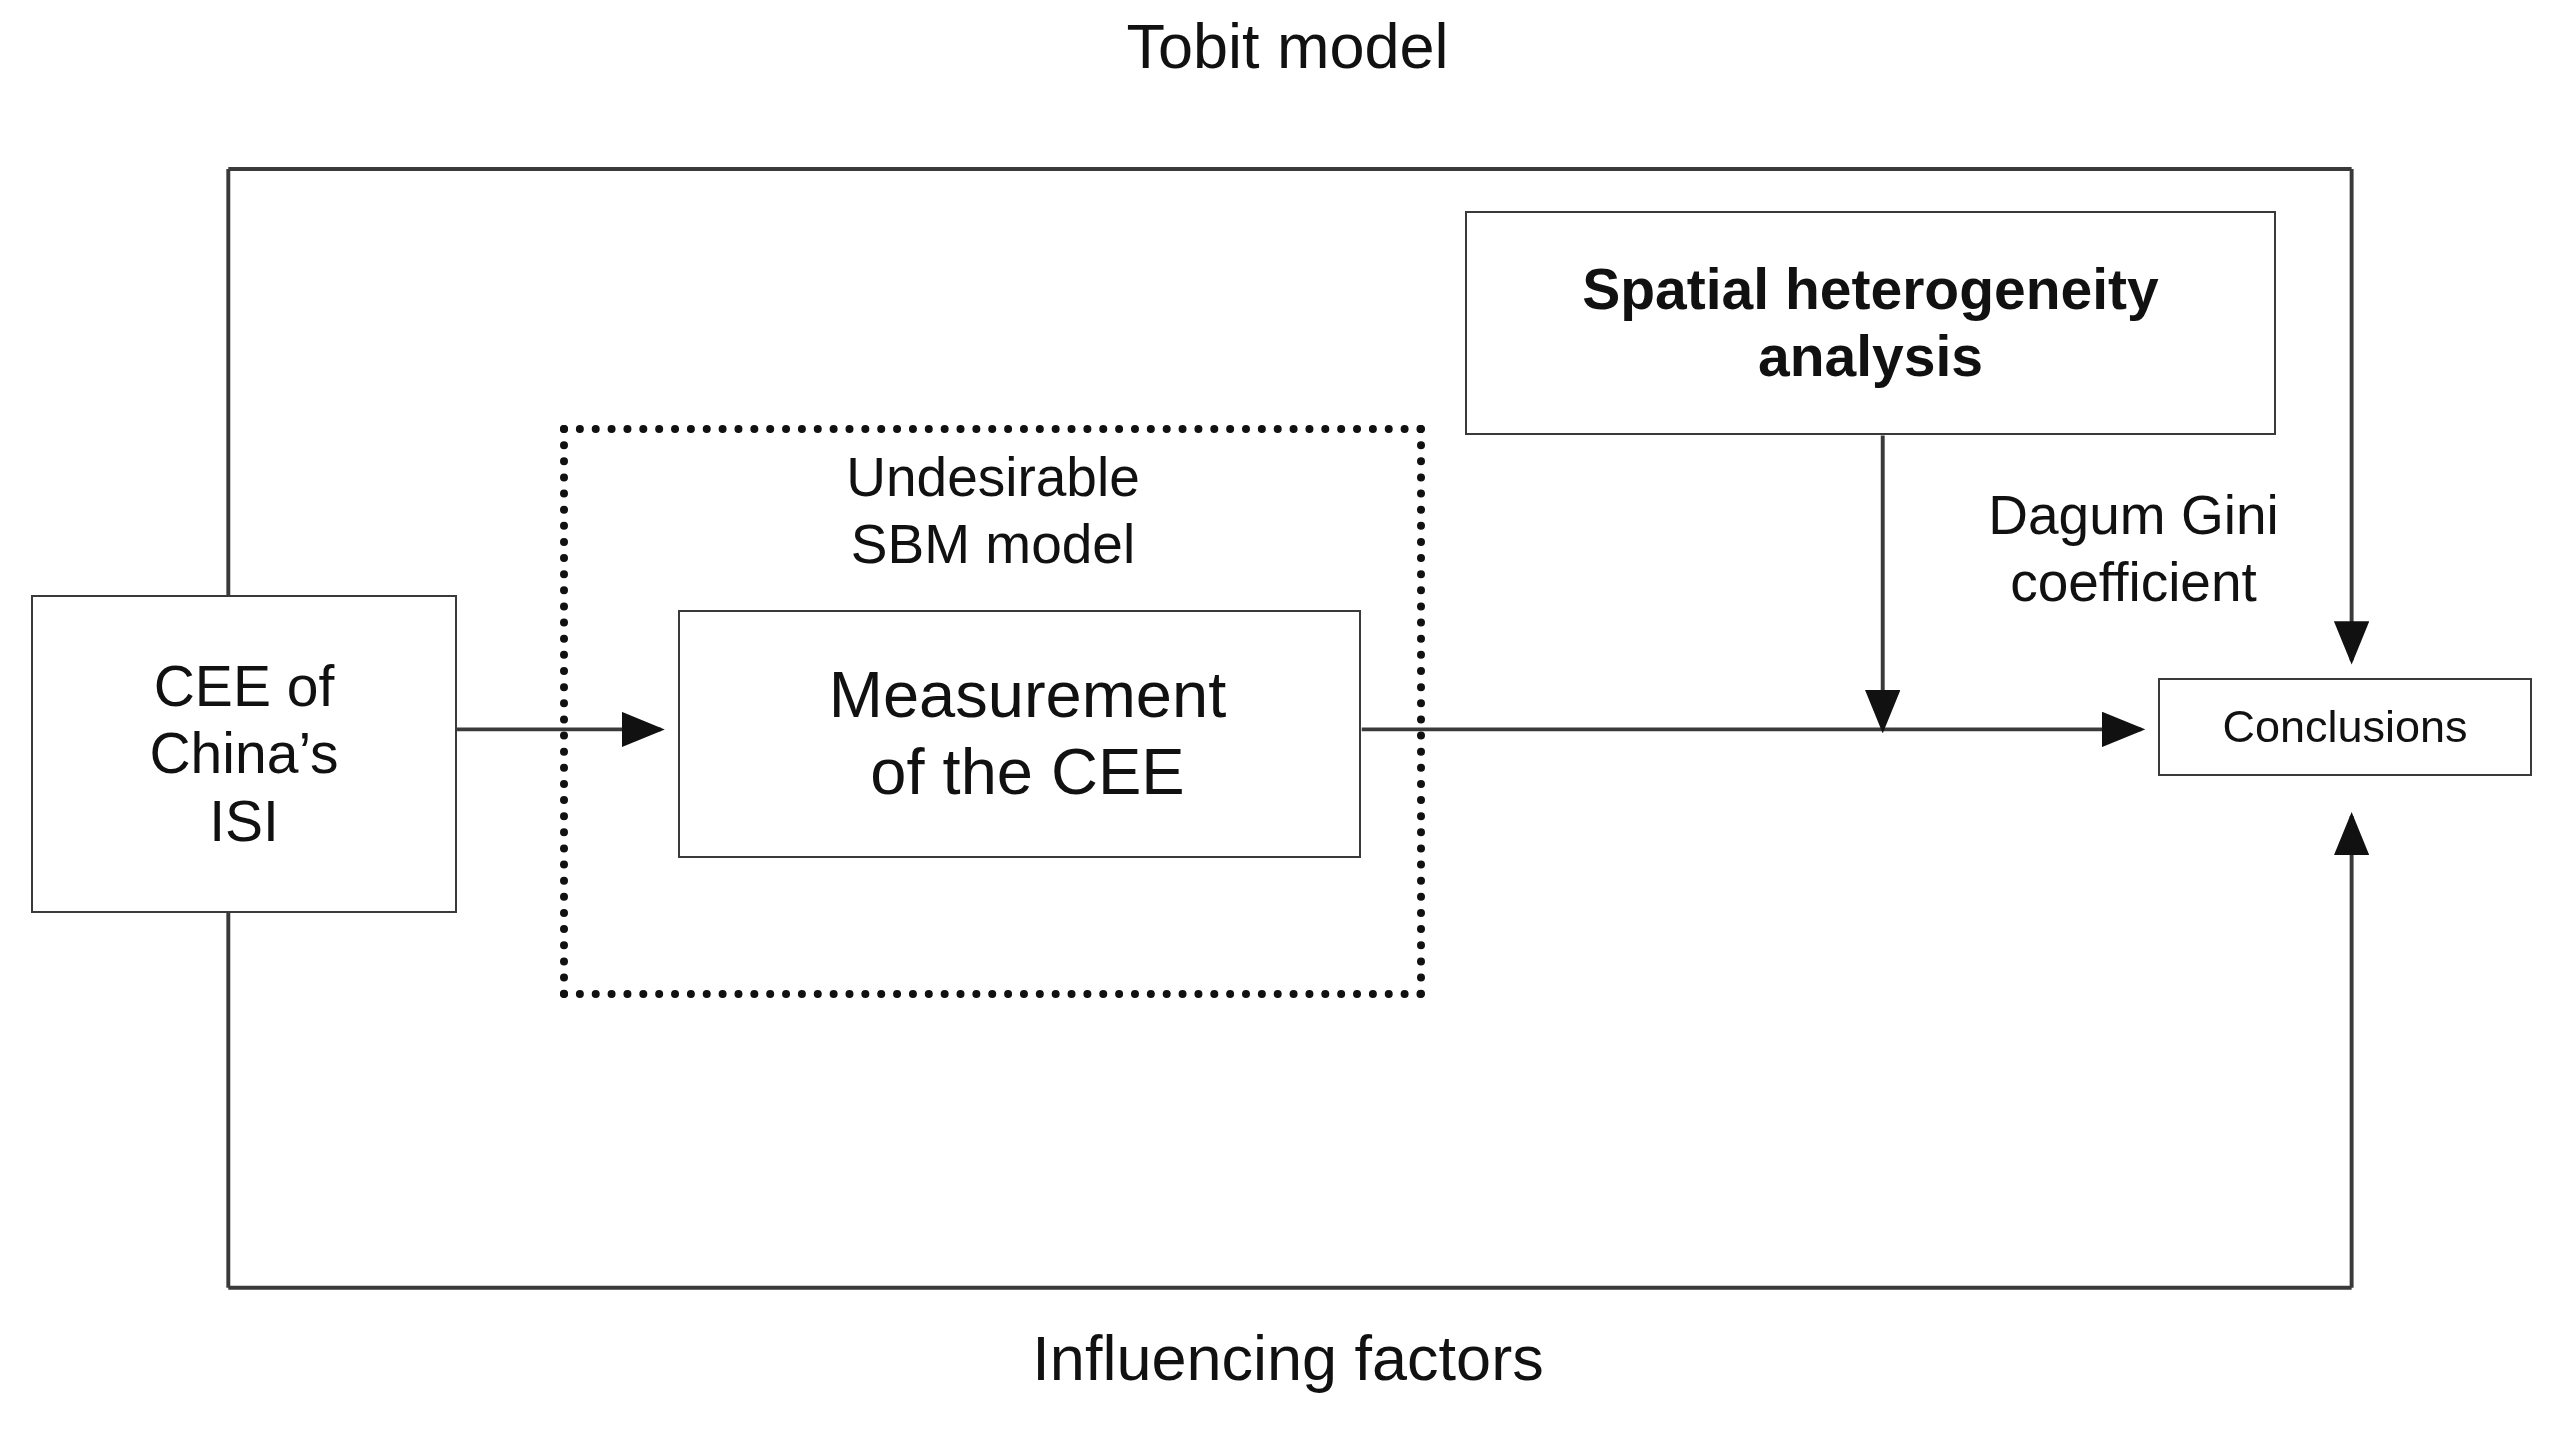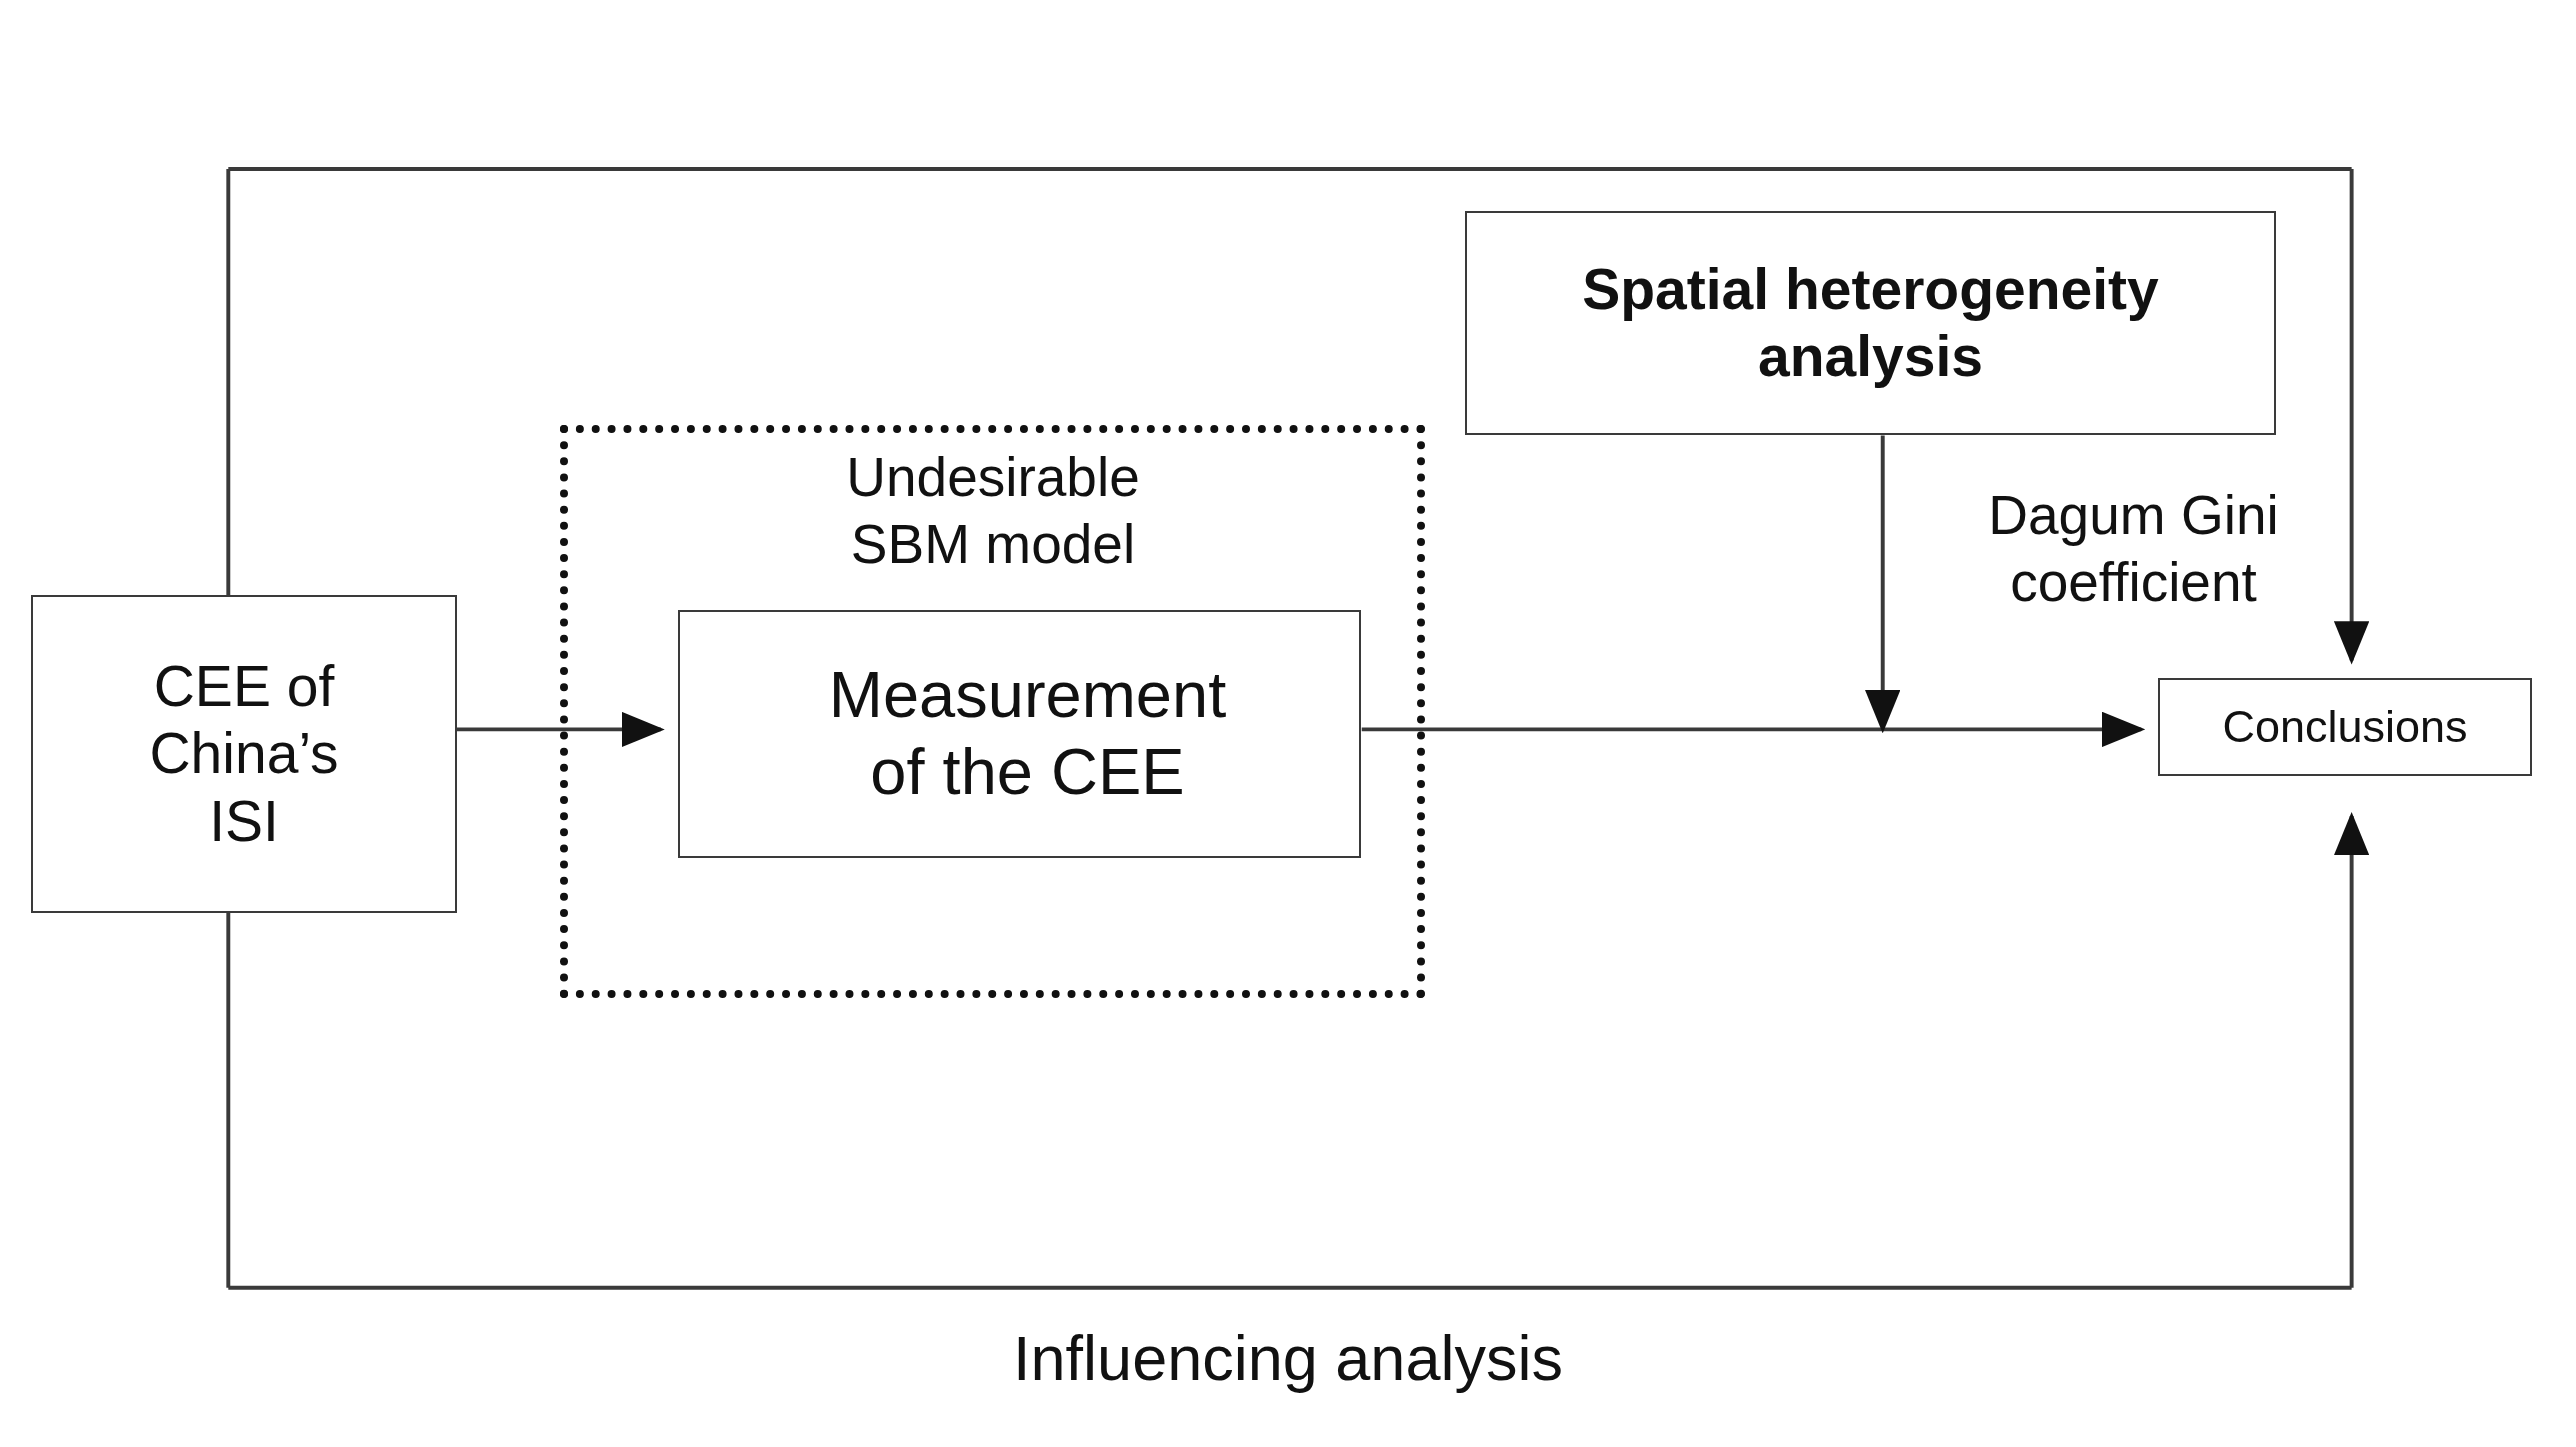--- a/index.html
+++ b/index.html
@@ -51,20 +51,21 @@
 
     <path d="M 2392 1310 L 2392 830" stroke="#3a3a3a" stroke-width="4" fill="none" marker-end="url(#arrowhead)"></path>
 
     <path d="M 430 742 L 672 742" stroke="#3a3a3a" stroke-width="4" fill="none" marker-end="url(#arrowhead)"></path>
 
     <path d="M 1385 742 L 2178 742" stroke="#3a3a3a" stroke-width="4" fill="none" marker-end="url(#arrowhead)"></path>
 
     <path d="M 1915 443 L 1915 742" stroke="#3a3a3a" stroke-width="4" fill="none" marker-end="url(#arrowhead)"></path>
   </svg>
 
+  <div class="free-label" id="tobit-label">Tobit model</div>
 
   <div class="node solid-box" id="cee-box">
     <div>
       <span class="txt-line">CEE of</span>
       <span class="txt-line">China’s</span>
       <span class="txt-line">ISI</span>
     </div>
   </div>
 
   <div class="node dotted-box" id="dotted-group"></div>
@@ -90,16 +91,16 @@
 
   <div class="free-label" id="dagum-label">
     <span class="txt-line">Dagum Gini</span>
     <span class="txt-line">coefficient</span>
   </div>
 
   <div class="node solid-box" id="conclusions-box">
     <span>Conclusions</span>
   </div>
 
-  <div class="free-label" id="influencing-label">Influencing analysis</div>
+  <div class="free-label" id="influencing-label">Influencing factors</div>
 
 </div>
 
 
 </body></html>

